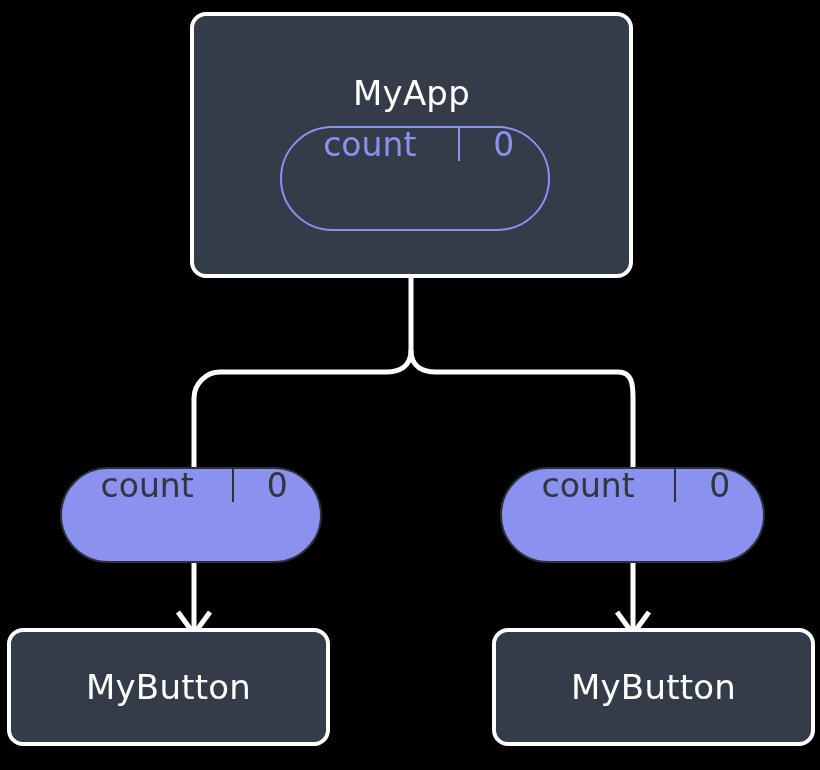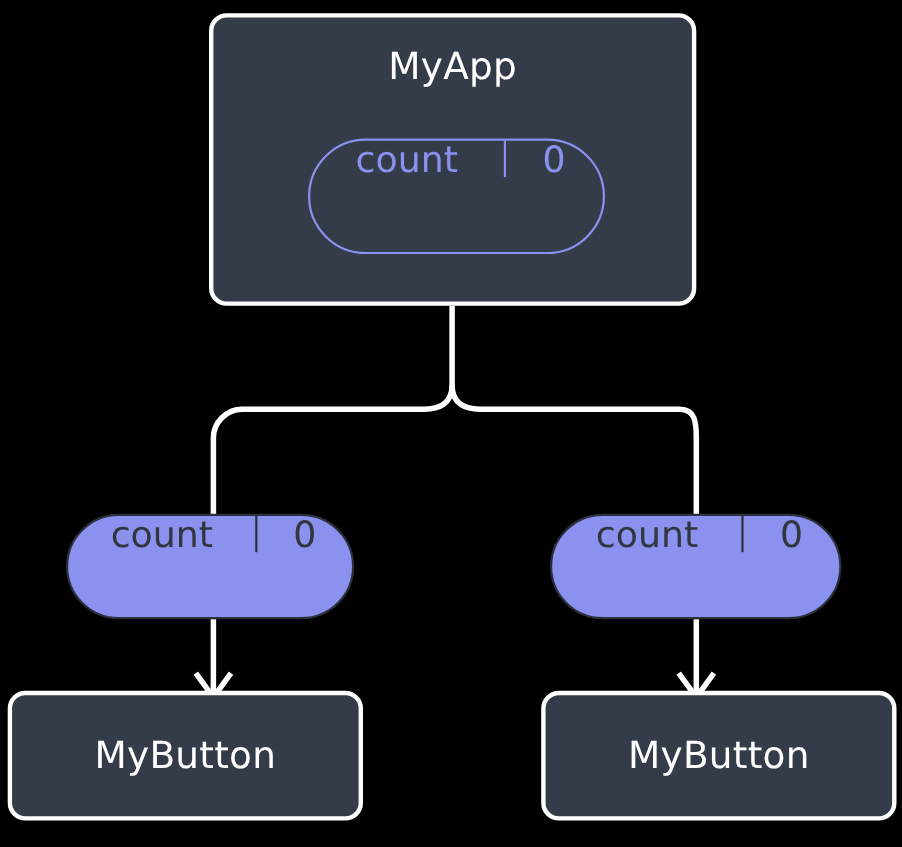--- a/index.html
+++ b/index.html
@@ -59,21 +59,21 @@
     white-space: nowrap;
   }
 
   
   #root-node {
     left: 190px;
     top: 12px;
     width: 443px;
     height: 266px;
     justify-content: flex-start;
-    padding-top: 28px;
+    padding-top: 60px;
   }
 
   
   .leaf-node {
     top: 628px;
     height: 118px;
     justify-content: center;
   }
   #leaf-node-left  { left: 7px;   width: 323px; }
   #leaf-node-right { left: 492px; width: 323px; }

